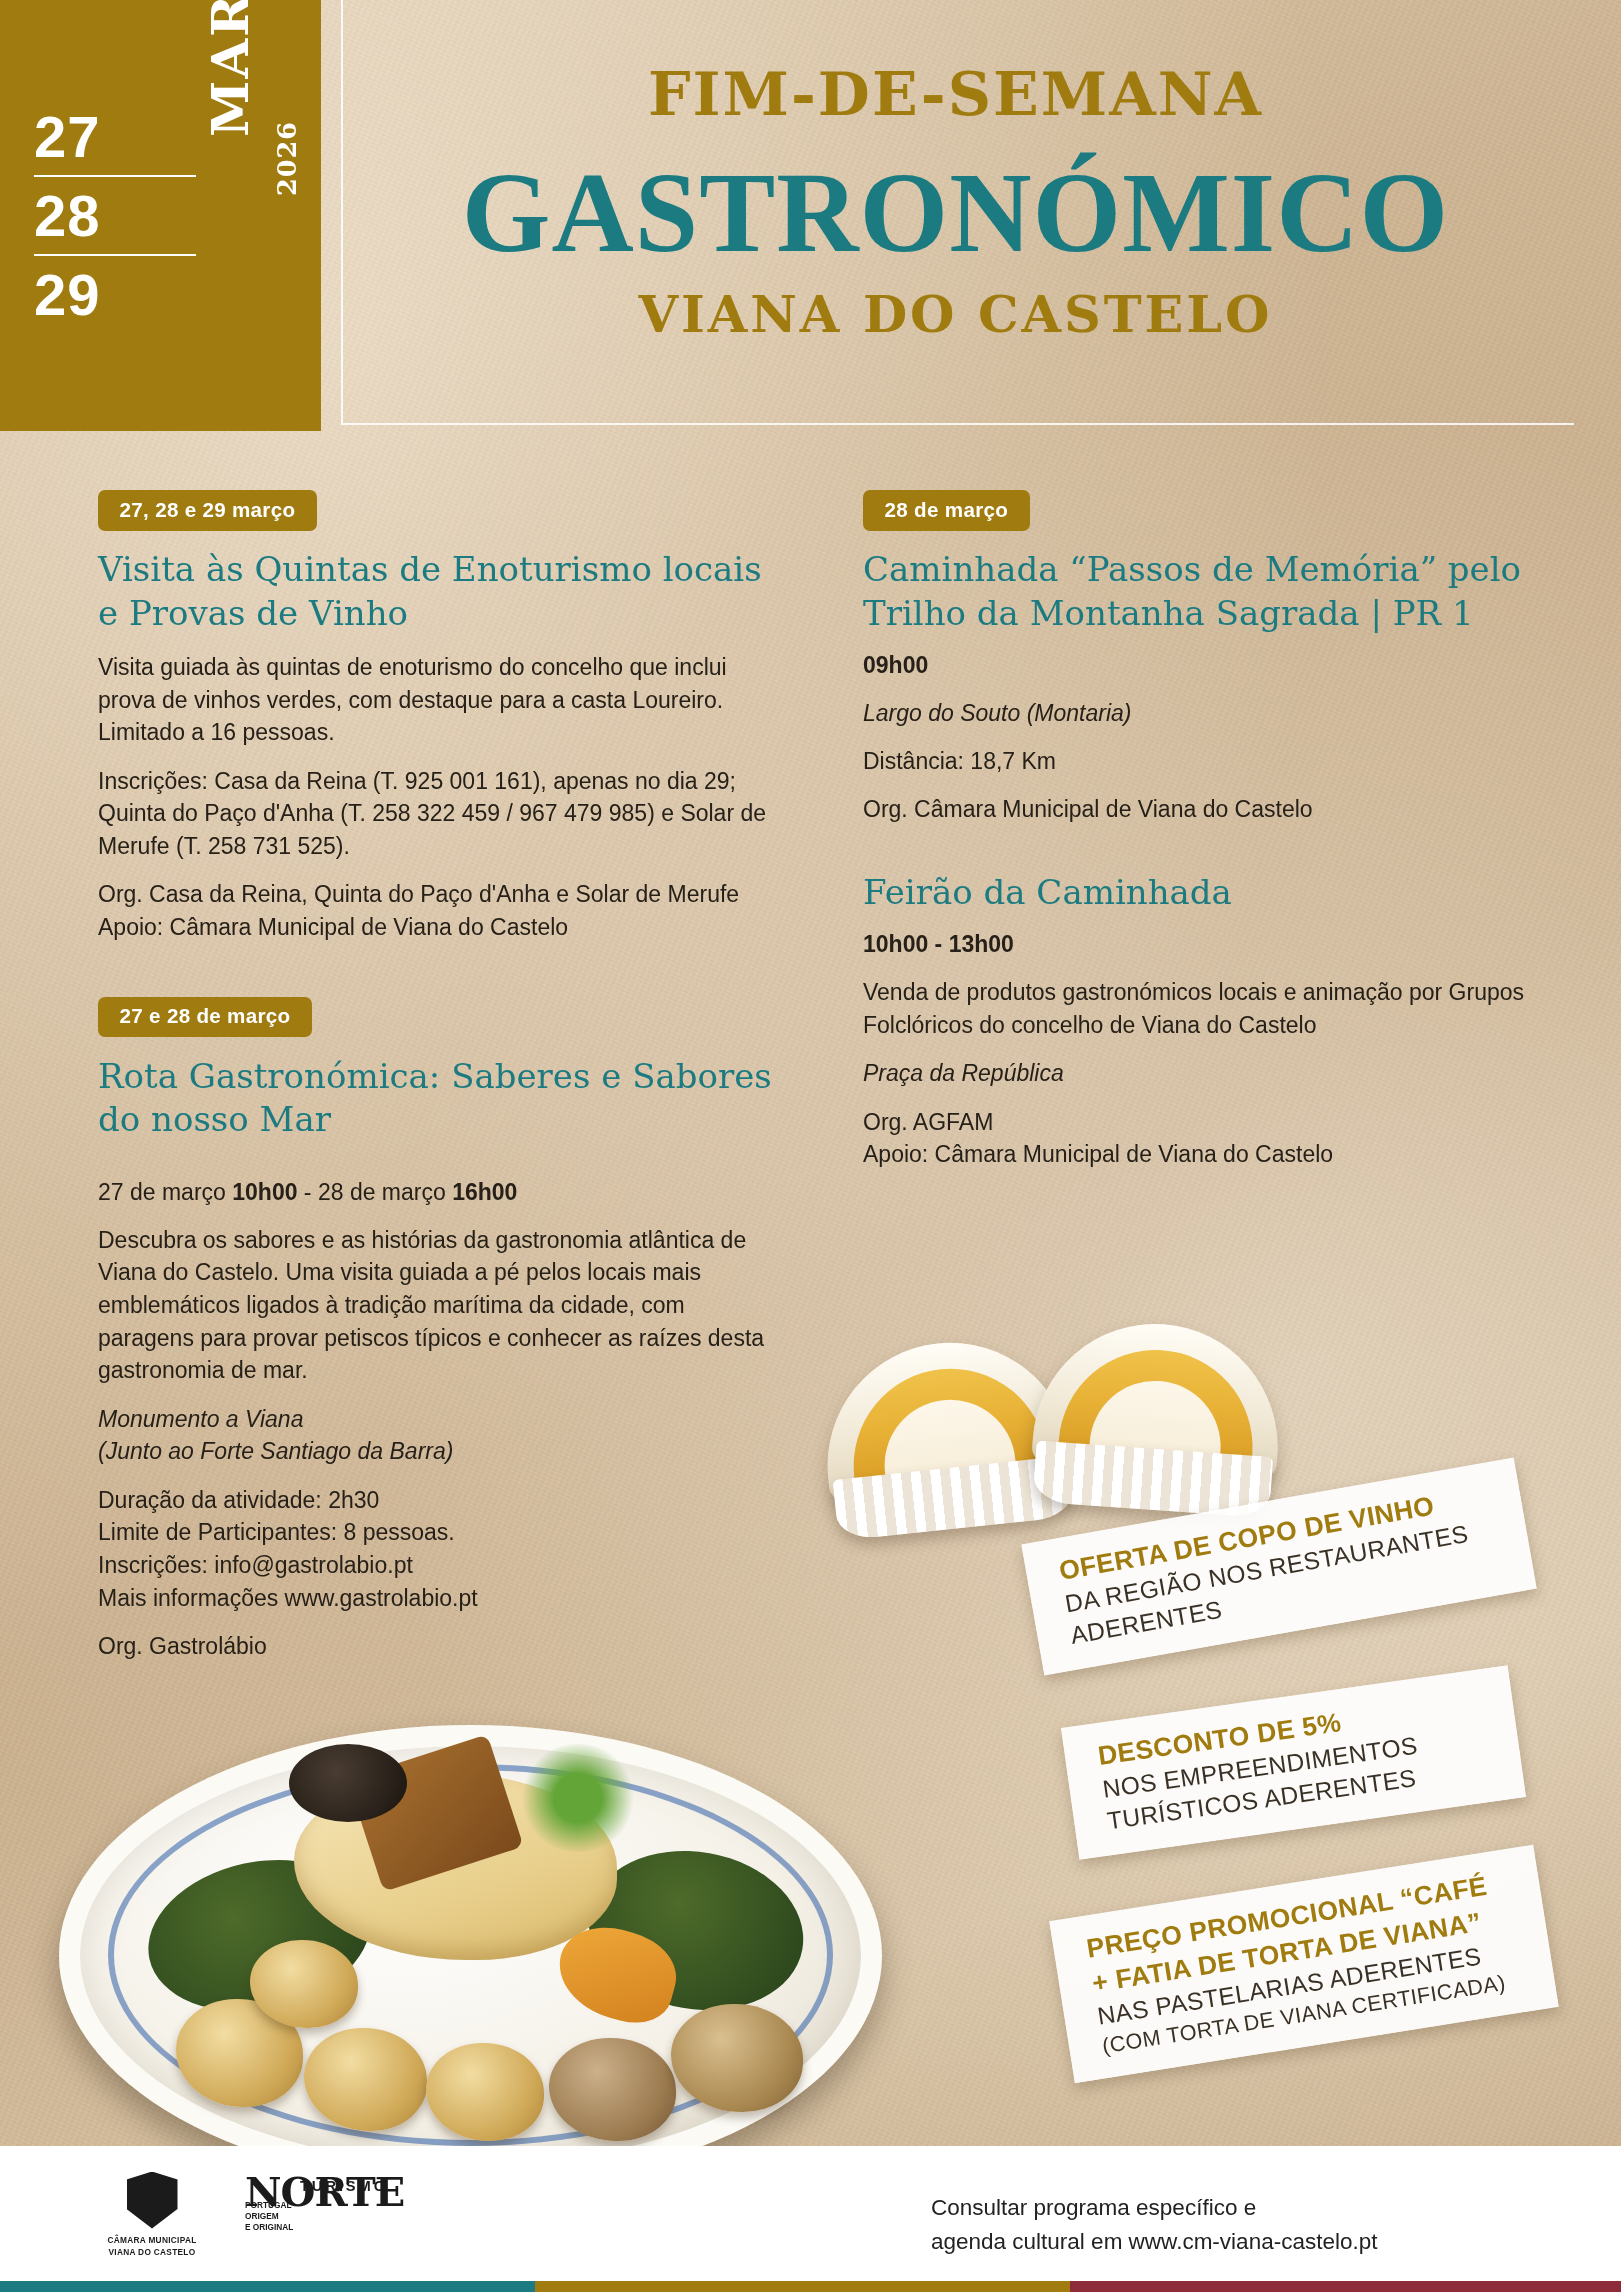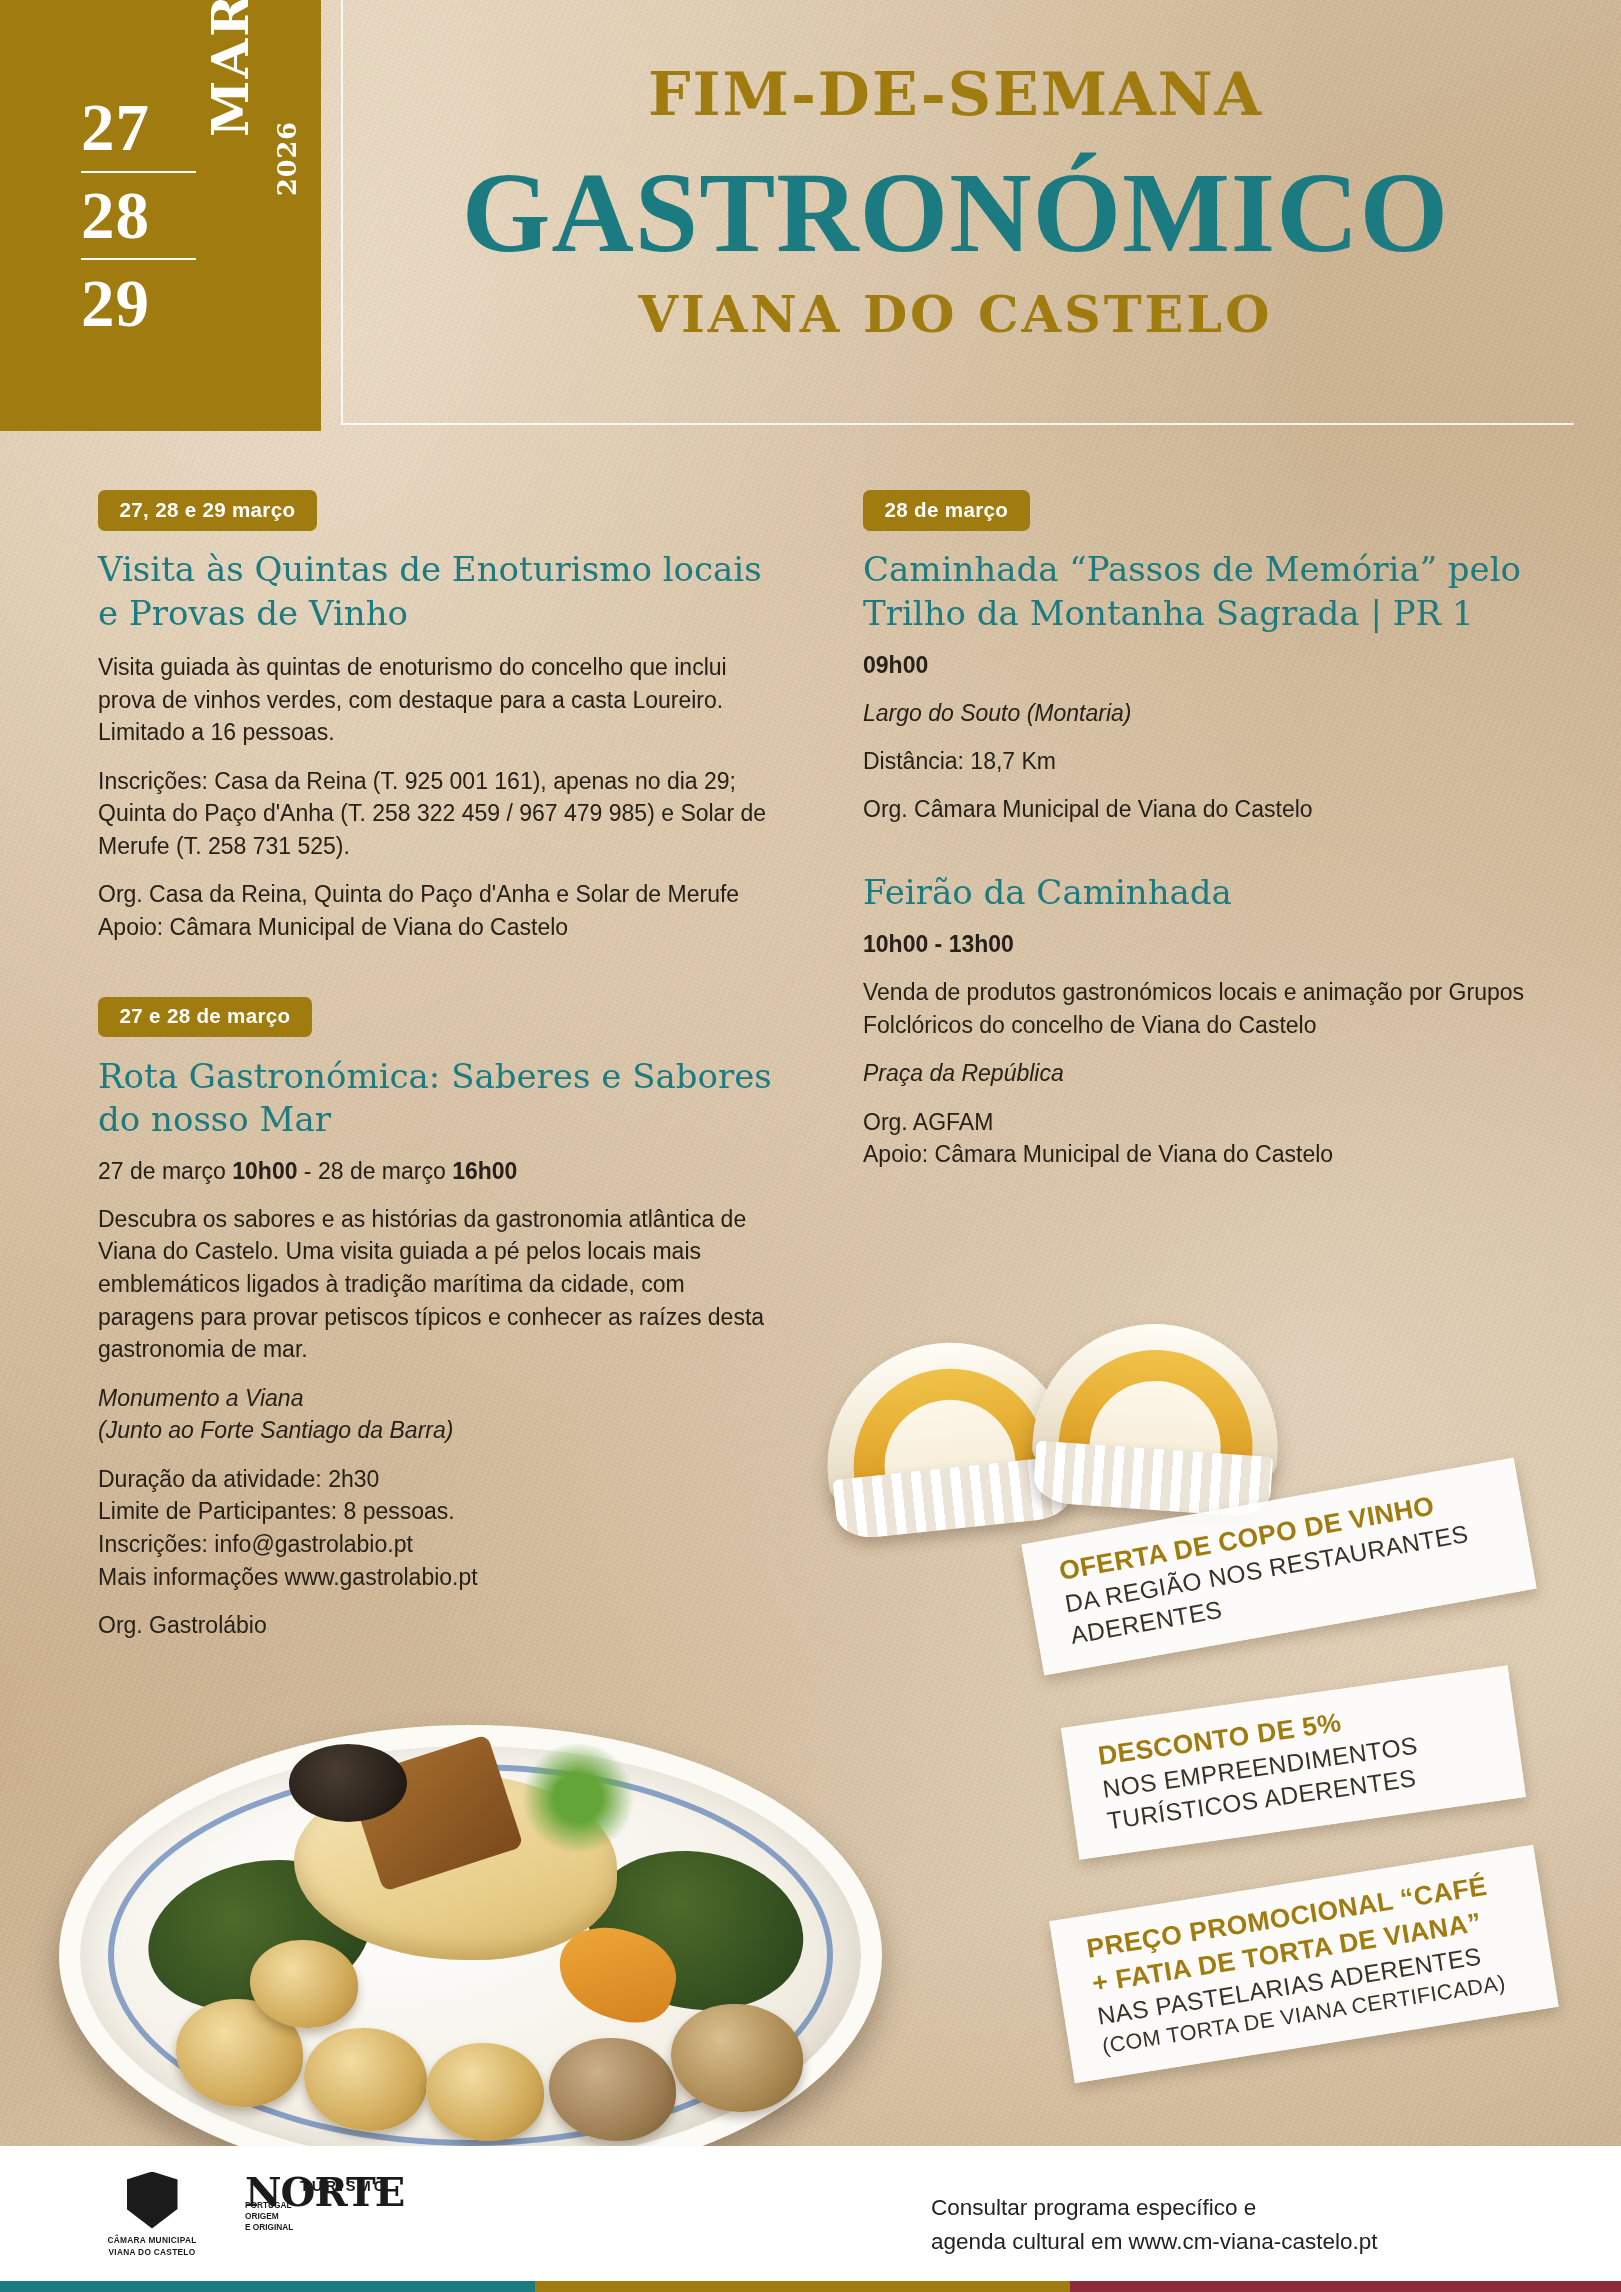--- a/index.html
+++ b/index.html
@@ -34,24 +34,24 @@
     position: absolute;
     left: 0; top: 0;
     width: 321px; height: 431px;
     background: #a07c10;
     display: flex;
     align-items: center;
     color: #fff;
   }
   .date-nums {
     width: 196px;
-    padding-left: 81px;
-    font-family: Liberation Serif, serif;
-    font-weight: bold;
-    font-size: 67px;
+    padding-left: 34px;
+    font-family: Liberation Sans, sans-serif;
+    font-weight: bold;
+    font-size: 58px;
     line-height: 1.02;
     letter-spacing: 1px;
   }
   .date-nums div { padding: 8.8px 0; }
   .date-nums div + div { border-top: 2.9px solid #fff; }
   .month-wrap {
     position: relative;
     width: 118px;
     height: 100%;
   }
@@ -155,21 +155,21 @@
   }
   .ital { font-style: italic; }
   .bold { font-weight: bold; }
   .time-line {
     font-size: 23px;
     line-height: 1.4;
     color: #262018;
     font-weight: bold;
     margin-top: 13.7px;
   }
-  .mixed { font-size: 23px; line-height: 1.4; color: #262018; margin-top: 13px; }
+  .mixed { font-size: 23px; line-height: 1.4; color: #262018; margin-top: 34px; }
 
   .block { margin-bottom: 33px; }
 
   
   .pastry-wrap {
     position: absolute;
     left: 814px; top: 1304px;
     width: 510px; height: 255px;
   }
   .pastry {

